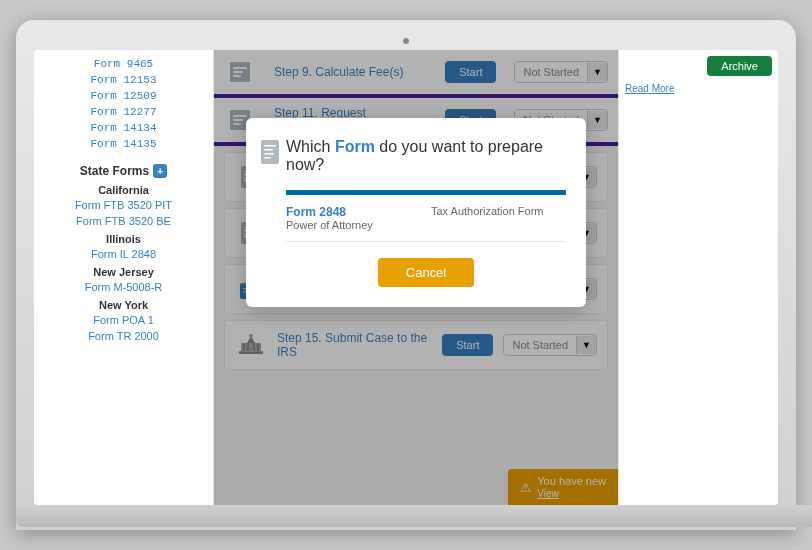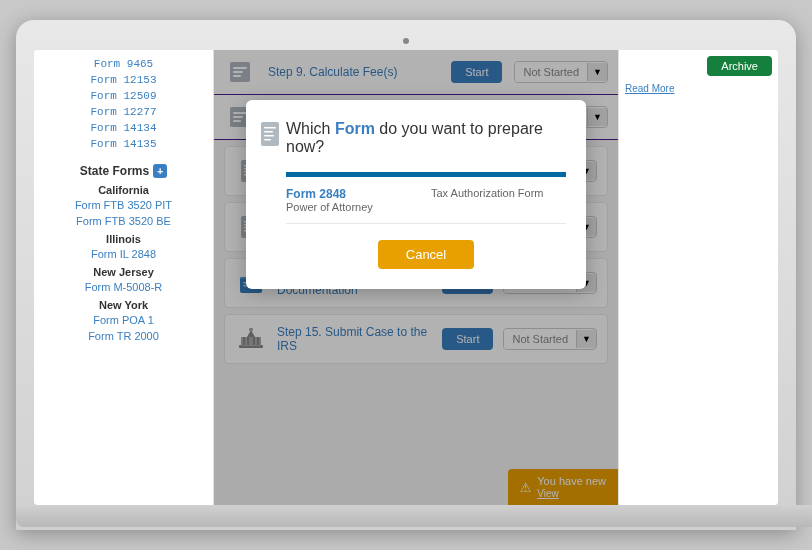--- a/index.html
+++ b/index.html
@@ -219,21 +219,21 @@
     }
 
     
     .modal-overlay {
       position: absolute;
       top: 0; left: 0; right: 0; bottom: 0;
       background: rgba(0,0,0,0.3);
       display: flex;
       align-items: flex-start;
       justify-content: center;
-      padding-top: 50px;
+      padding-top: 68px;
       z-index: 100;
     }
     .modal-box {
       background: white;
       border-radius: 6px;
       box-shadow: 0 4px 20px rgba(0,0,0,0.25);
       width: 340px;
       padding: 20px;
       position: relative;
     }
@@ -301,25 +301,25 @@
       font-size: 13px;
     }
     .notif-view {
       text-decoration: underline;
       font-size: 10px;
     }
 
     
     .step-top-partial {
       background: #fff;
-      border-bottom: 1px solid #4c1d95;
+      border-bottom: 4px solid #4c1d95;
       padding: 6px 10px;
       display: flex;
       align-items: center;
-      gap: 12px;
+      gap: 18px;
       font-size: 12px;
     }
     .step-top-title {
       flex: 1;
       color: #3a7fc1;
       font-size: 12px;
     }
   </style>
 </head>
 <body>

